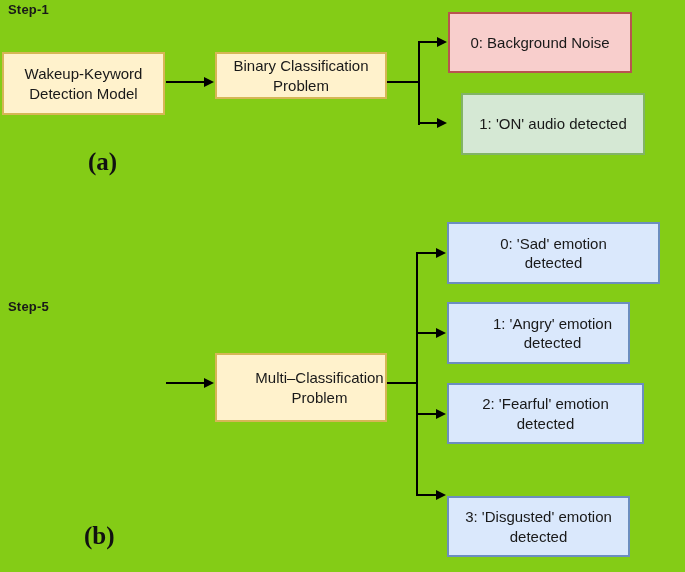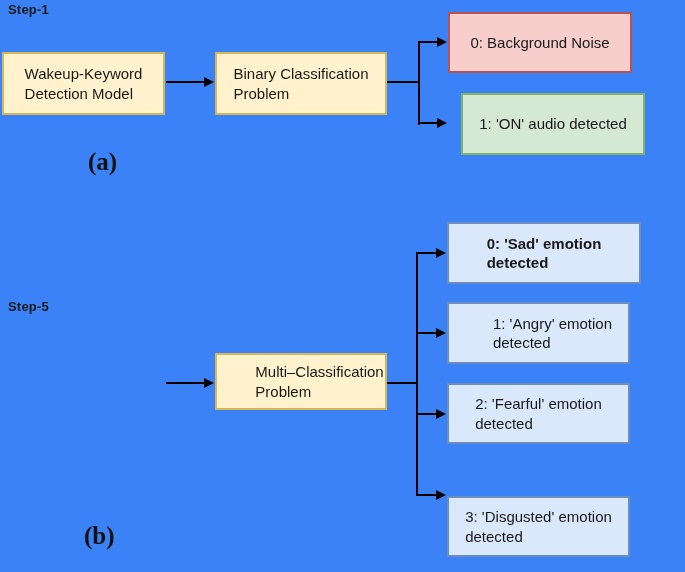--- a/index.html
+++ b/index.html
@@ -1,31 +1,31 @@
 <!DOCTYPE html>
 <html><head>
 <meta charset="utf-8">
 <style>
   html, body { margin: 0; padding: 0; background: #ffffff; }
   .canvas {
     position: relative;
     width: 685px;
     height: 572px;
-    background: #3b82f6;
+    background: #84cc16;
     font-family: "Liberation Sans", sans-serif;
     overflow: hidden;
   }
   .node {
     position: absolute;
     box-sizing: border-box;
     border: 2px solid #b91c1c;
     display: flex;
     align-items: center;
     justify-content: center;
-    text-align: left;
+    text-align: center;
     font-size: 15px;
     line-height: 1.3;
     color: #191919;
     white-space: pre-line;
   }
   .node.process { background: #FFF2CC; border-color: #D6B656; }
   .node.negative { background: #F8CECC; border-color: #B85450; }
   .node.positive { background: #D5E8D4; border-color: #82B366; }
   .node.emotion  { background: #DAE8FC; border-color: #6C8EBF; }
   .hline { position: absolute; height: 2px; background: #000; }
@@ -57,63 +57,63 @@
 <div class="canvas">
 
   <div class="steplabel" style="left:8px; top:2px;">Step-1</div>
 
   <div class="node process" style="left:2px; top:52px; width:163px; height:63px;">Wakeup-Keyword
 Detection Model</div>
 
   <div class="hline" style="left:166px; top:81px; width:38px;"></div>
   <div class="ahead" style="left:204px; top:77px;"></div>
 
-  <div class="node process" style="left:215px; top:52px; width:172px; height:63px;">Binary Classification
+  <div class="node process" style="left:215px; top:52px; width:172px; height:47px;">Binary Classification
 Problem</div>
 
   <div class="hline" style="left:387px; top:81px; width:33px;"></div>
   <div class="vline" style="left:418px; top:41px; height:84px;"></div>
   <div class="hline" style="left:418px; top:41px; width:19px;"></div>
   <div class="ahead" style="left:437px; top:37px;"></div>
   <div class="hline" style="left:418px; top:122px; width:19px;"></div>
   <div class="ahead" style="left:437px; top:118px;"></div>
 
   <div class="node negative" style="left:448px; top:12px; width:184px; height:61px;">0: Background Noise</div>
   <div class="node positive" style="left:461px; top:93px; width:184px; height:62px;">1: 'ON' audio detected</div>
 
   <div class="caption" style="left:88px; top:148px;">(a)</div>
 
   <div class="steplabel" style="left:8px; top:299px;">Step-5</div>
 
 
   <div class="hline" style="left:166px; top:382px; width:38px;"></div>
   <div class="ahead" style="left:204px; top:378px;"></div>
 
-  <div class="node process" style="left:215px; top:353px; width:172px; height:57px;padding-left:37px;">Multi–Classification
+  <div class="node process" style="left:215px; top:353px; width:172px; height:69px;padding-left:37px;">Multi–Classification
 Problem</div>
 
   <div class="hline" style="left:387px; top:382px; width:31px;"></div>
   <div class="vline" style="left:416px; top:252px; height:244px;"></div>
 
   <div class="hline" style="left:416px; top:252px; width:20px;"></div>
   <div class="ahead" style="left:436px; top:248px;"></div>
 
   <div class="hline" style="left:416px; top:332px; width:20px;"></div>
   <div class="ahead" style="left:436px; top:328px;"></div>
 
   <div class="hline" style="left:416px; top:413px; width:20px;"></div>
   <div class="ahead" style="left:436px; top:409px;"></div>
 
   <div class="hline" style="left:416px; top:494px; width:20px;"></div>
   <div class="ahead" style="left:436px; top:490px;"></div>
 
-  <div class="node emotion" style="left:447px; top:222px; width:194px; height:62px;font-weight:bold;">0: 'Sad' emotion
+  <div class="node emotion" style="left:447px; top:222px; width:213px; height:62px;">0: 'Sad' emotion
 detected</div>
   <div class="node emotion" style="left:447px; top:302px; width:183px; height:62px;padding-left:28px;">1: 'Angry' emotion
 detected</div>
-  <div class="node emotion" style="left:447px; top:383px; width:183px; height:61px;">2: 'Fearful' emotion
+  <div class="node emotion" style="left:447px; top:383px; width:197px; height:61px;">2: 'Fearful' emotion
 detected</div>
   <div class="node emotion" style="left:447px; top:464px; width:183px; height:61px;margin-top:32px;">3: 'Disgusted' emotion
 detected</div>
 
   <div class="caption" style="left:84px; top:522px;">(b)</div>
 
 </div>
 
 </body></html>

